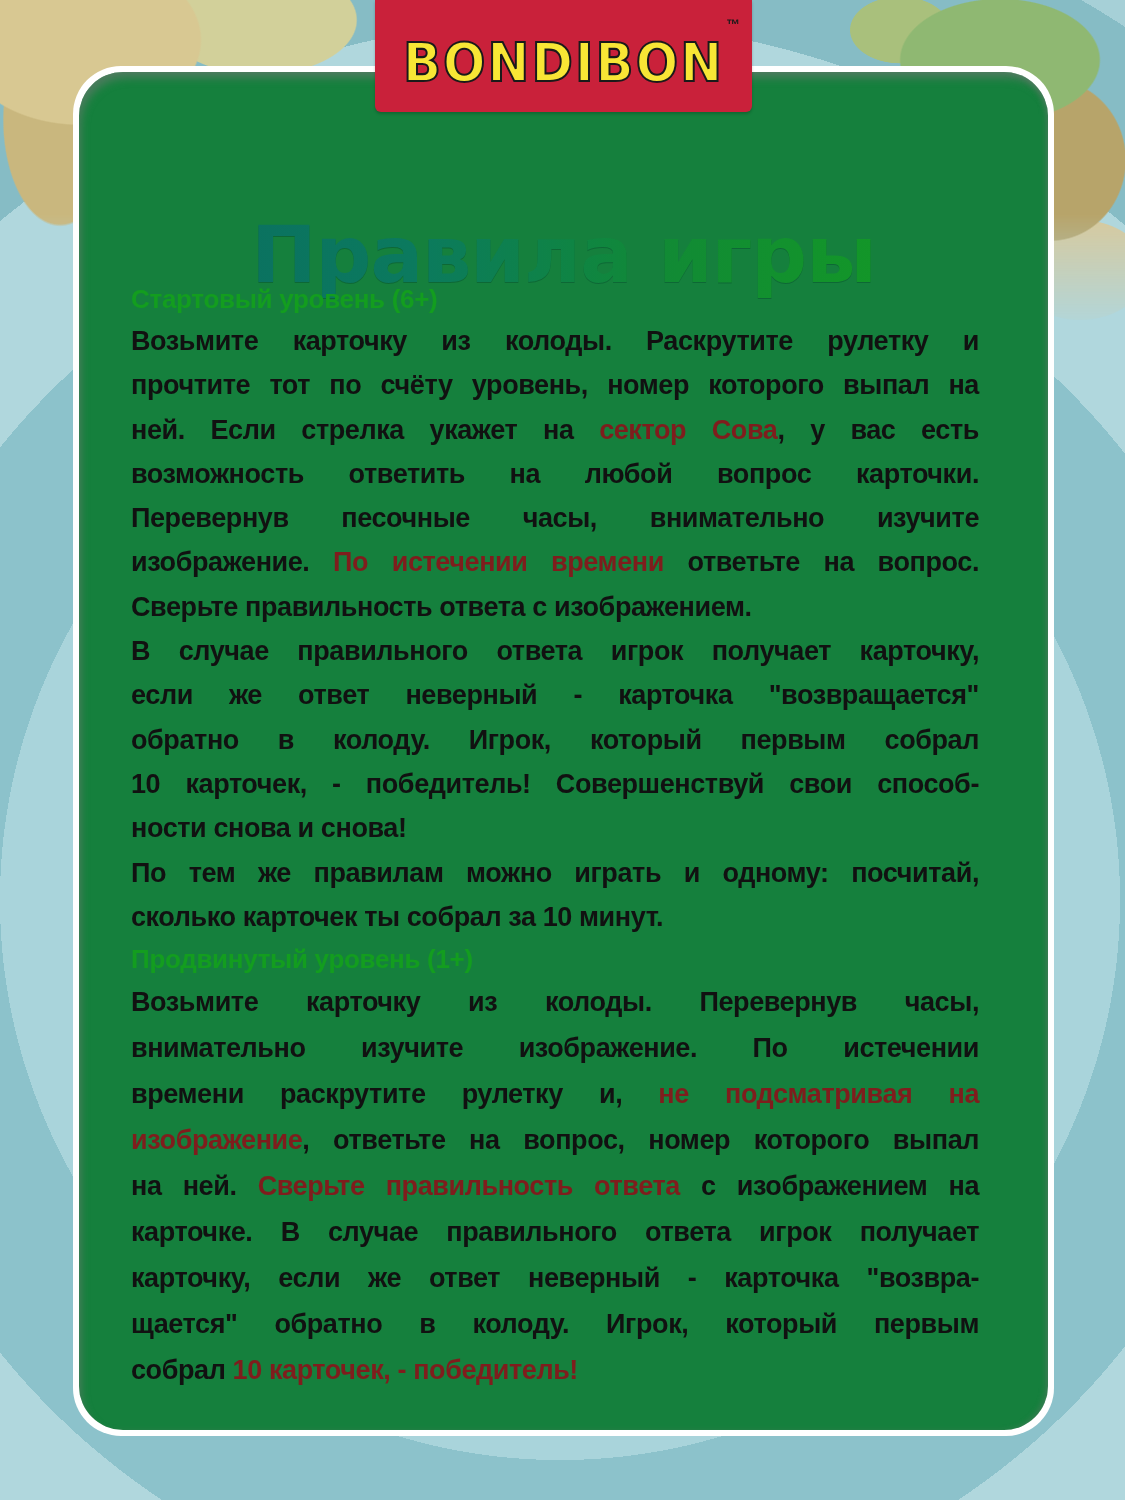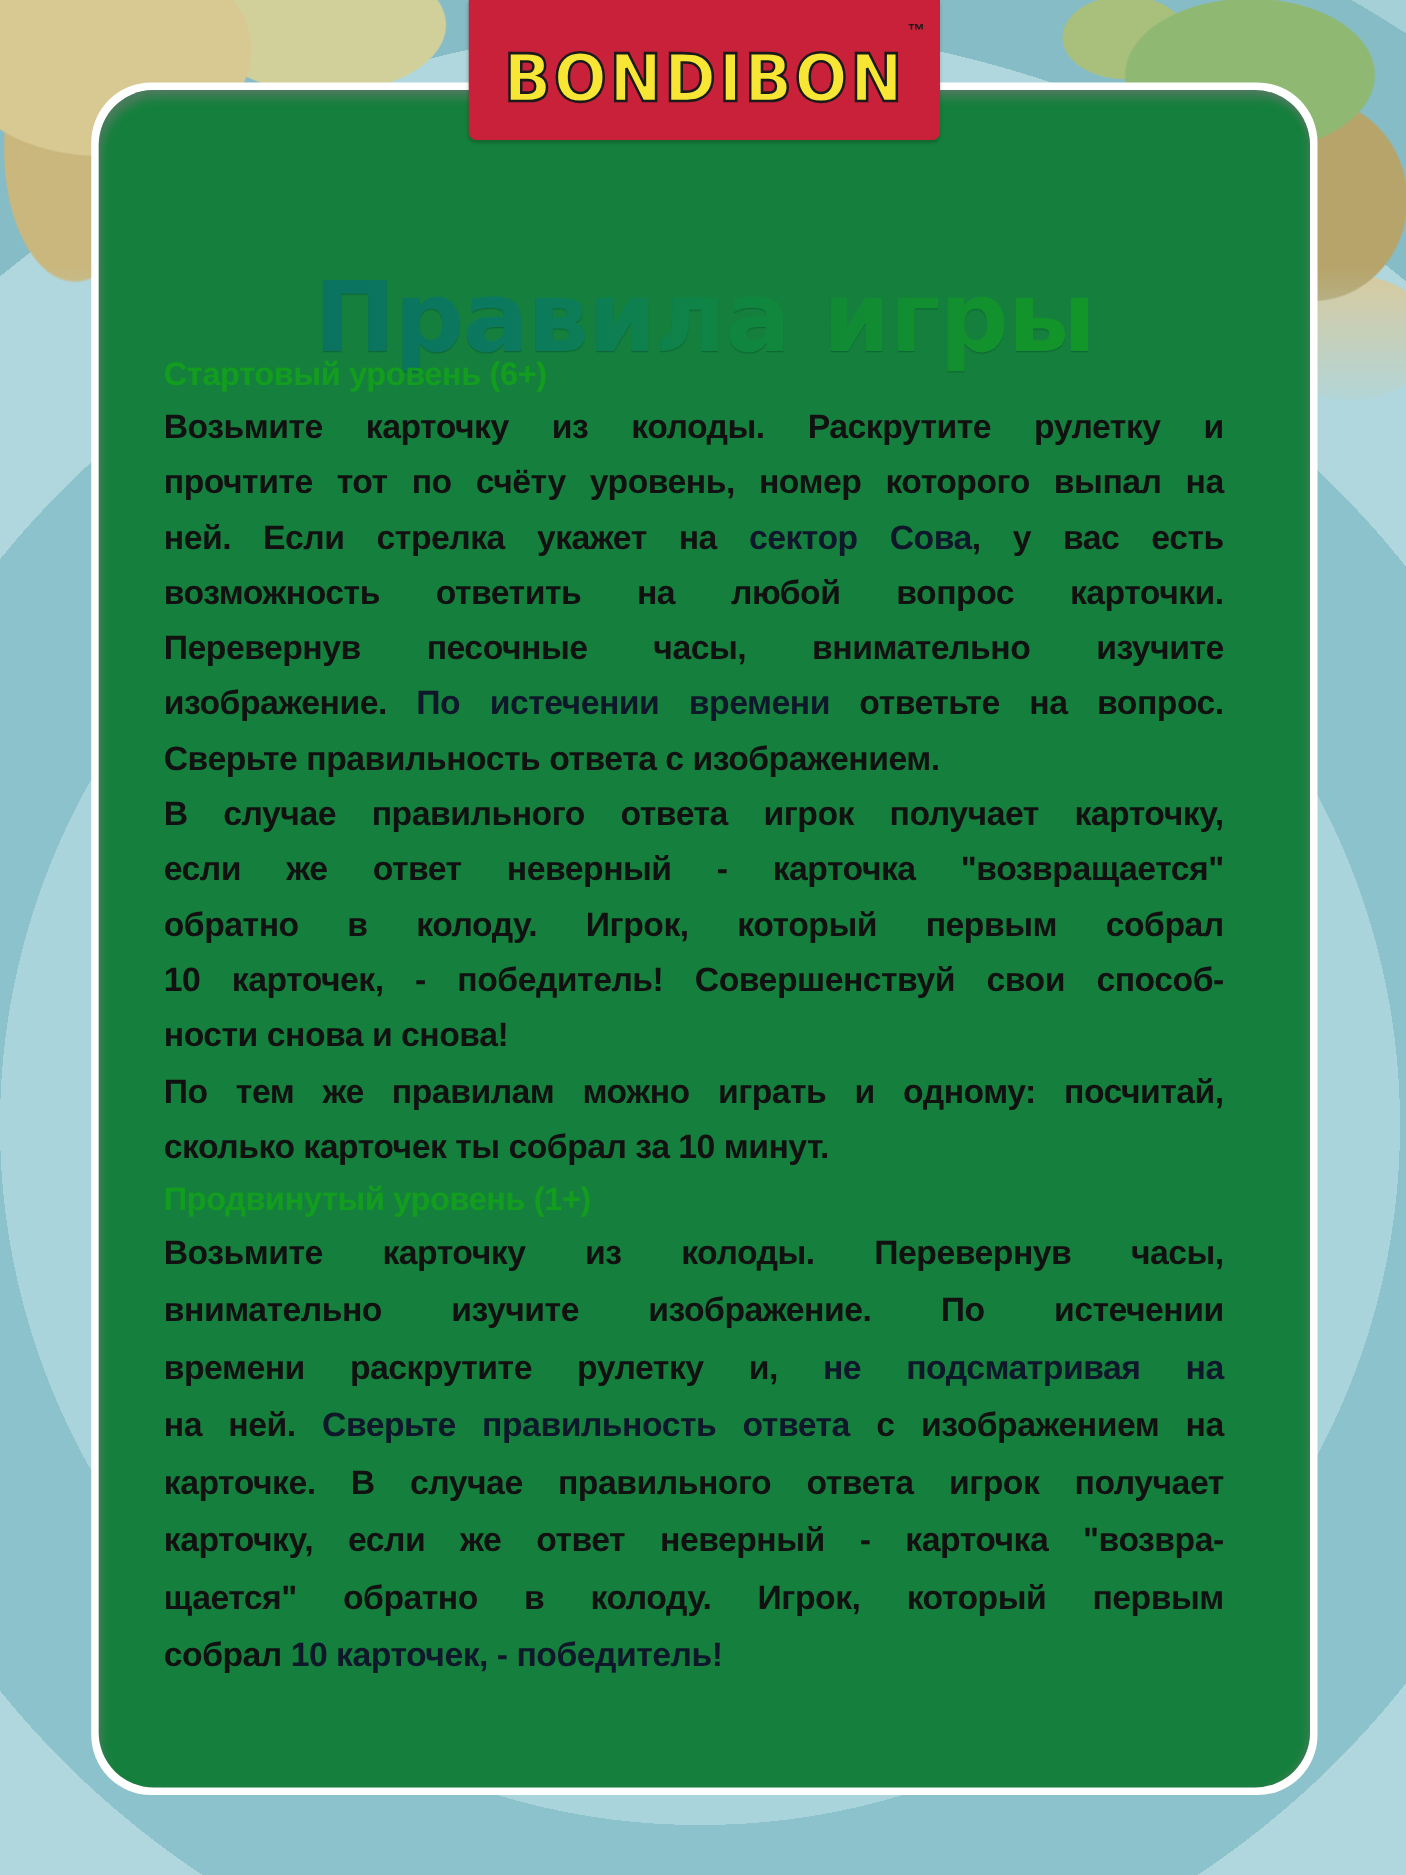--- a/index.html
+++ b/index.html
@@ -106,21 +106,21 @@
       line-height: 40px;
       font-weight: bold;
       letter-spacing: -0.3px;
     }
     .para {
       font-size: 27px;
       line-height: 44.3px;
       text-align: justify;
       letter-spacing: -0.4px;
     }
-    .para .hl { color: #0f172a; }
+    .para .hl { color: #7f1d1d; }
     .para.tall { line-height: 46px; }
     .para .line { display: block; text-align: justify; text-align-last: justify; }
     .para .line.last { text-align-last: left; }
   </style>
 </head>
 <body>
 
 <div class="bg">
   <div class="bg-map"></div>
 </div>
@@ -161,20 +161,21 @@
         <span class="line last"><span>сколько карточек ты собрал за 10 минут.</span></span>
       </div>
   </div>
 
   <div class="section">
     <div class="heading">Продвинутый уровень (1+)</div>
     <div class="para tall">
         <span class="line"><span>Возьмите карточку из колоды. Перевернув часы,</span></span>
         <span class="line"><span>внимательно изучите изображение. По истечении</span></span>
         <span class="line"><span>времени раскрутите рулетку и, </span><span class="hl">не подсматривая на</span></span>
+        <span class="line"><span class="hl">изображение</span><span>, ответьте на вопрос, номер которого выпал</span></span>
         <span class="line"><span>на ней. </span><span class="hl">Сверьте правильность ответа</span><span> с изображением на</span></span>
         <span class="line"><span>карточке. В случае правильного ответа игрок получает</span></span>
         <span class="line"><span>карточку, если же ответ неверный - карточка "возвра-</span></span>
         <span class="line"><span>щается" обратно в колоду. Игрок, который первым</span></span>
         <span class="line last"><span>собрал </span><span class="hl">10 карточек, - победитель!</span></span>
       </div>
   </div>
 </div>
 
 </body></html>

